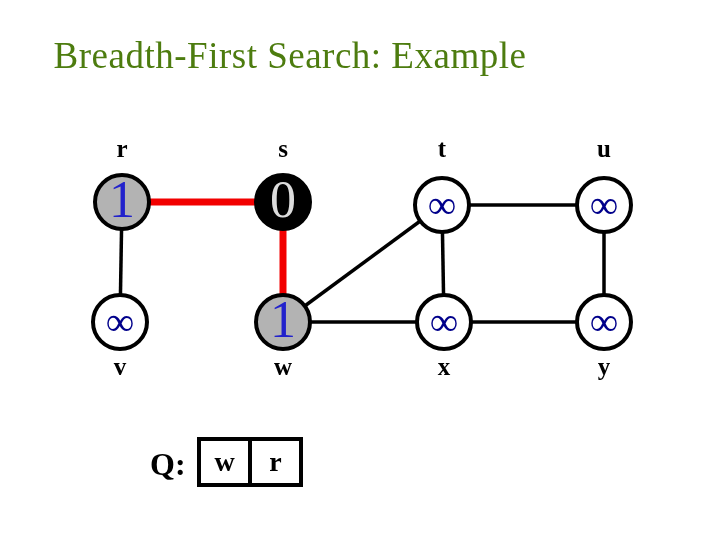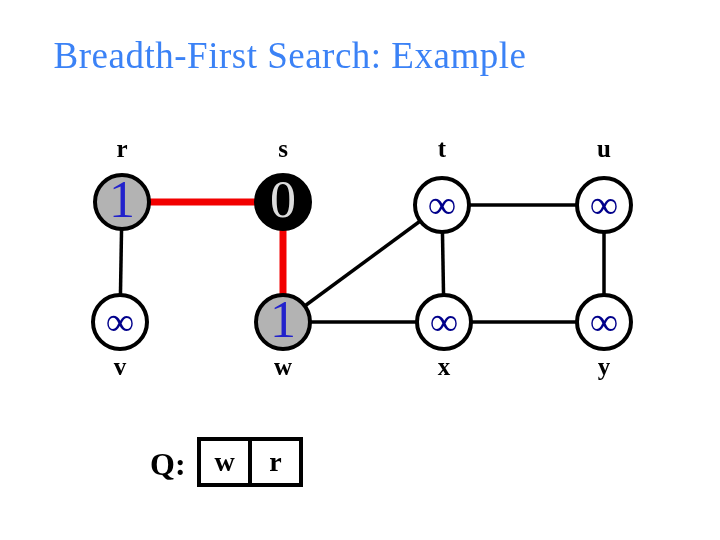--- a/index.html
+++ b/index.html
@@ -10,21 +10,21 @@
     overflow:hidden;
     font-family:"Liberation Serif", serif;
   }
   .title{
     position:absolute;
     left:0;top:34px;width:580px;
     margin:0;
     text-align:center;
     font-size:37px;
     font-weight:400;
-    color:#3b82f6;
+    color:#4d7c0f;
     letter-spacing:0.5px;
   }
   .edges{position:absolute;left:0;top:0;}
   .node{
     position:absolute;
     width:50px;height:50px;
     border:4px solid #000000;
     border-radius:50%;
     display:flex;align-items:center;justify-content:center;
     box-sizing:content-box;

